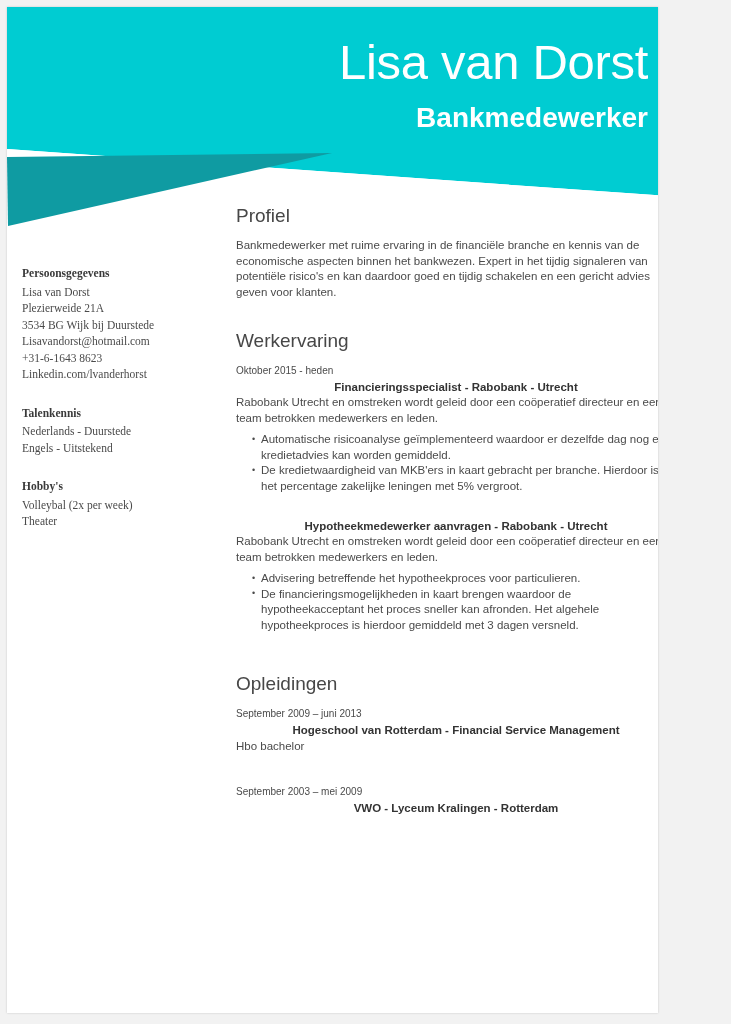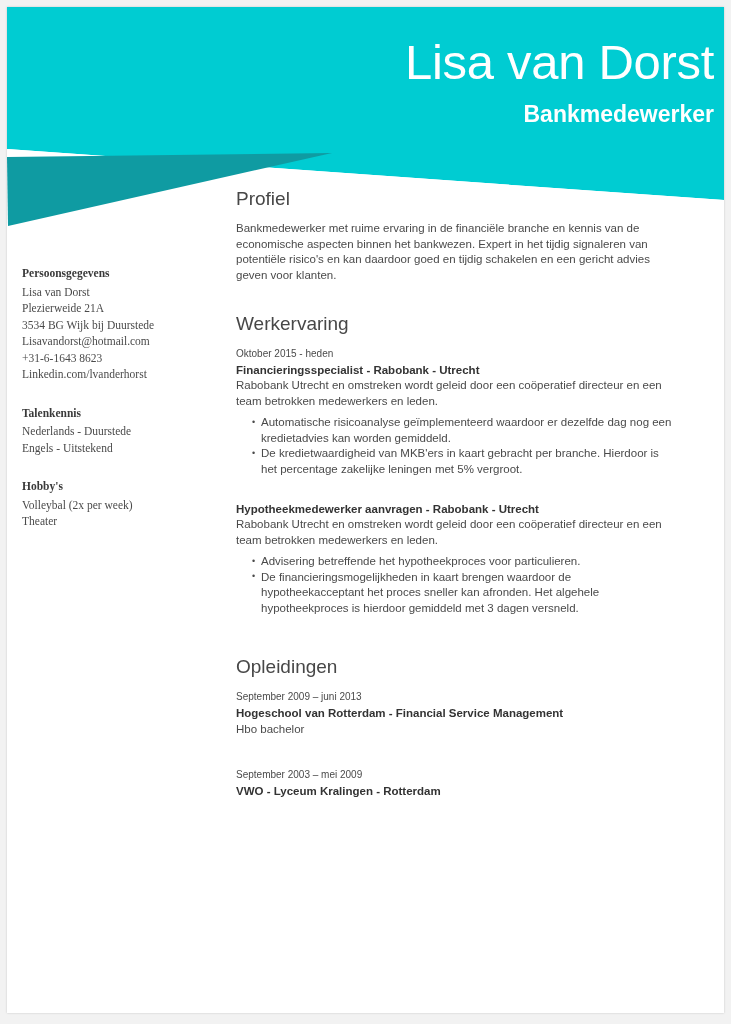--- a/index.html
+++ b/index.html
@@ -12,21 +12,21 @@
     height: 1024px;
     overflow: hidden;
     font-family: "Liberation Sans", sans-serif;
   }
 
   
   .page {
     position: absolute;
     left: 7px;
     top: 7px;
-    width: 717px;
+    width: 651px;
     height: 1006px;
     background: #ffffff;
     overflow: hidden;
     box-shadow: 0 0 2px rgba(0,0,0,0.18);
   }
 
   
   .header-art {
     position: absolute;
     left: 0;
@@ -46,21 +46,21 @@
   .full-name {
     color: #ffffff;
     font-size: 49px;
     font-weight: 300;
     line-height: 1.05;
     letter-spacing: -0.3px;
     white-space: nowrap;
   }
   .job-title {
     color: #ffffff;
-    font-size: 23px;
+    font-size: 28px;
     font-weight: bold;
     line-height: 1.2;
     margin-top: 13px;
     white-space: nowrap;
   }
 
   
   .sidebar {
     position: absolute;
     left: 15px;
@@ -76,21 +76,21 @@
     font-size: 11.5px;
     color: #3a3a3a;
     margin-bottom: 2px;
   }
   .side-line { white-space: nowrap; }
 
   
   .main {
     position: absolute;
     left: 229px;
-    top: 179px;
+    top: 196px;
     width: 440px;
     color: #4a4a4a;
   }
   .section { margin-bottom: 4px; }
   .section-heading {
     font-size: 19px;
     font-weight: 400;
     color: #474747;
     line-height: 26px;
     margin-bottom: 9px;
@@ -104,20 +104,21 @@
   .entry-date {
     font-size: 10px;
     line-height: 16px;
     color: #4a4a4a;
   }
   .entry-title {
     font-weight: bold;
     font-size: 11.5px;
     line-height: 16px;
     color: #333333;
+    text-align: center;
   }
   .entry-desc {
     font-size: 11.5px;
     line-height: 15.5px;
     color: #4a4a4a;
   }
   .entry-extra {
     font-size: 11.5px;
     line-height: 16px;
     color: #4a4a4a;

